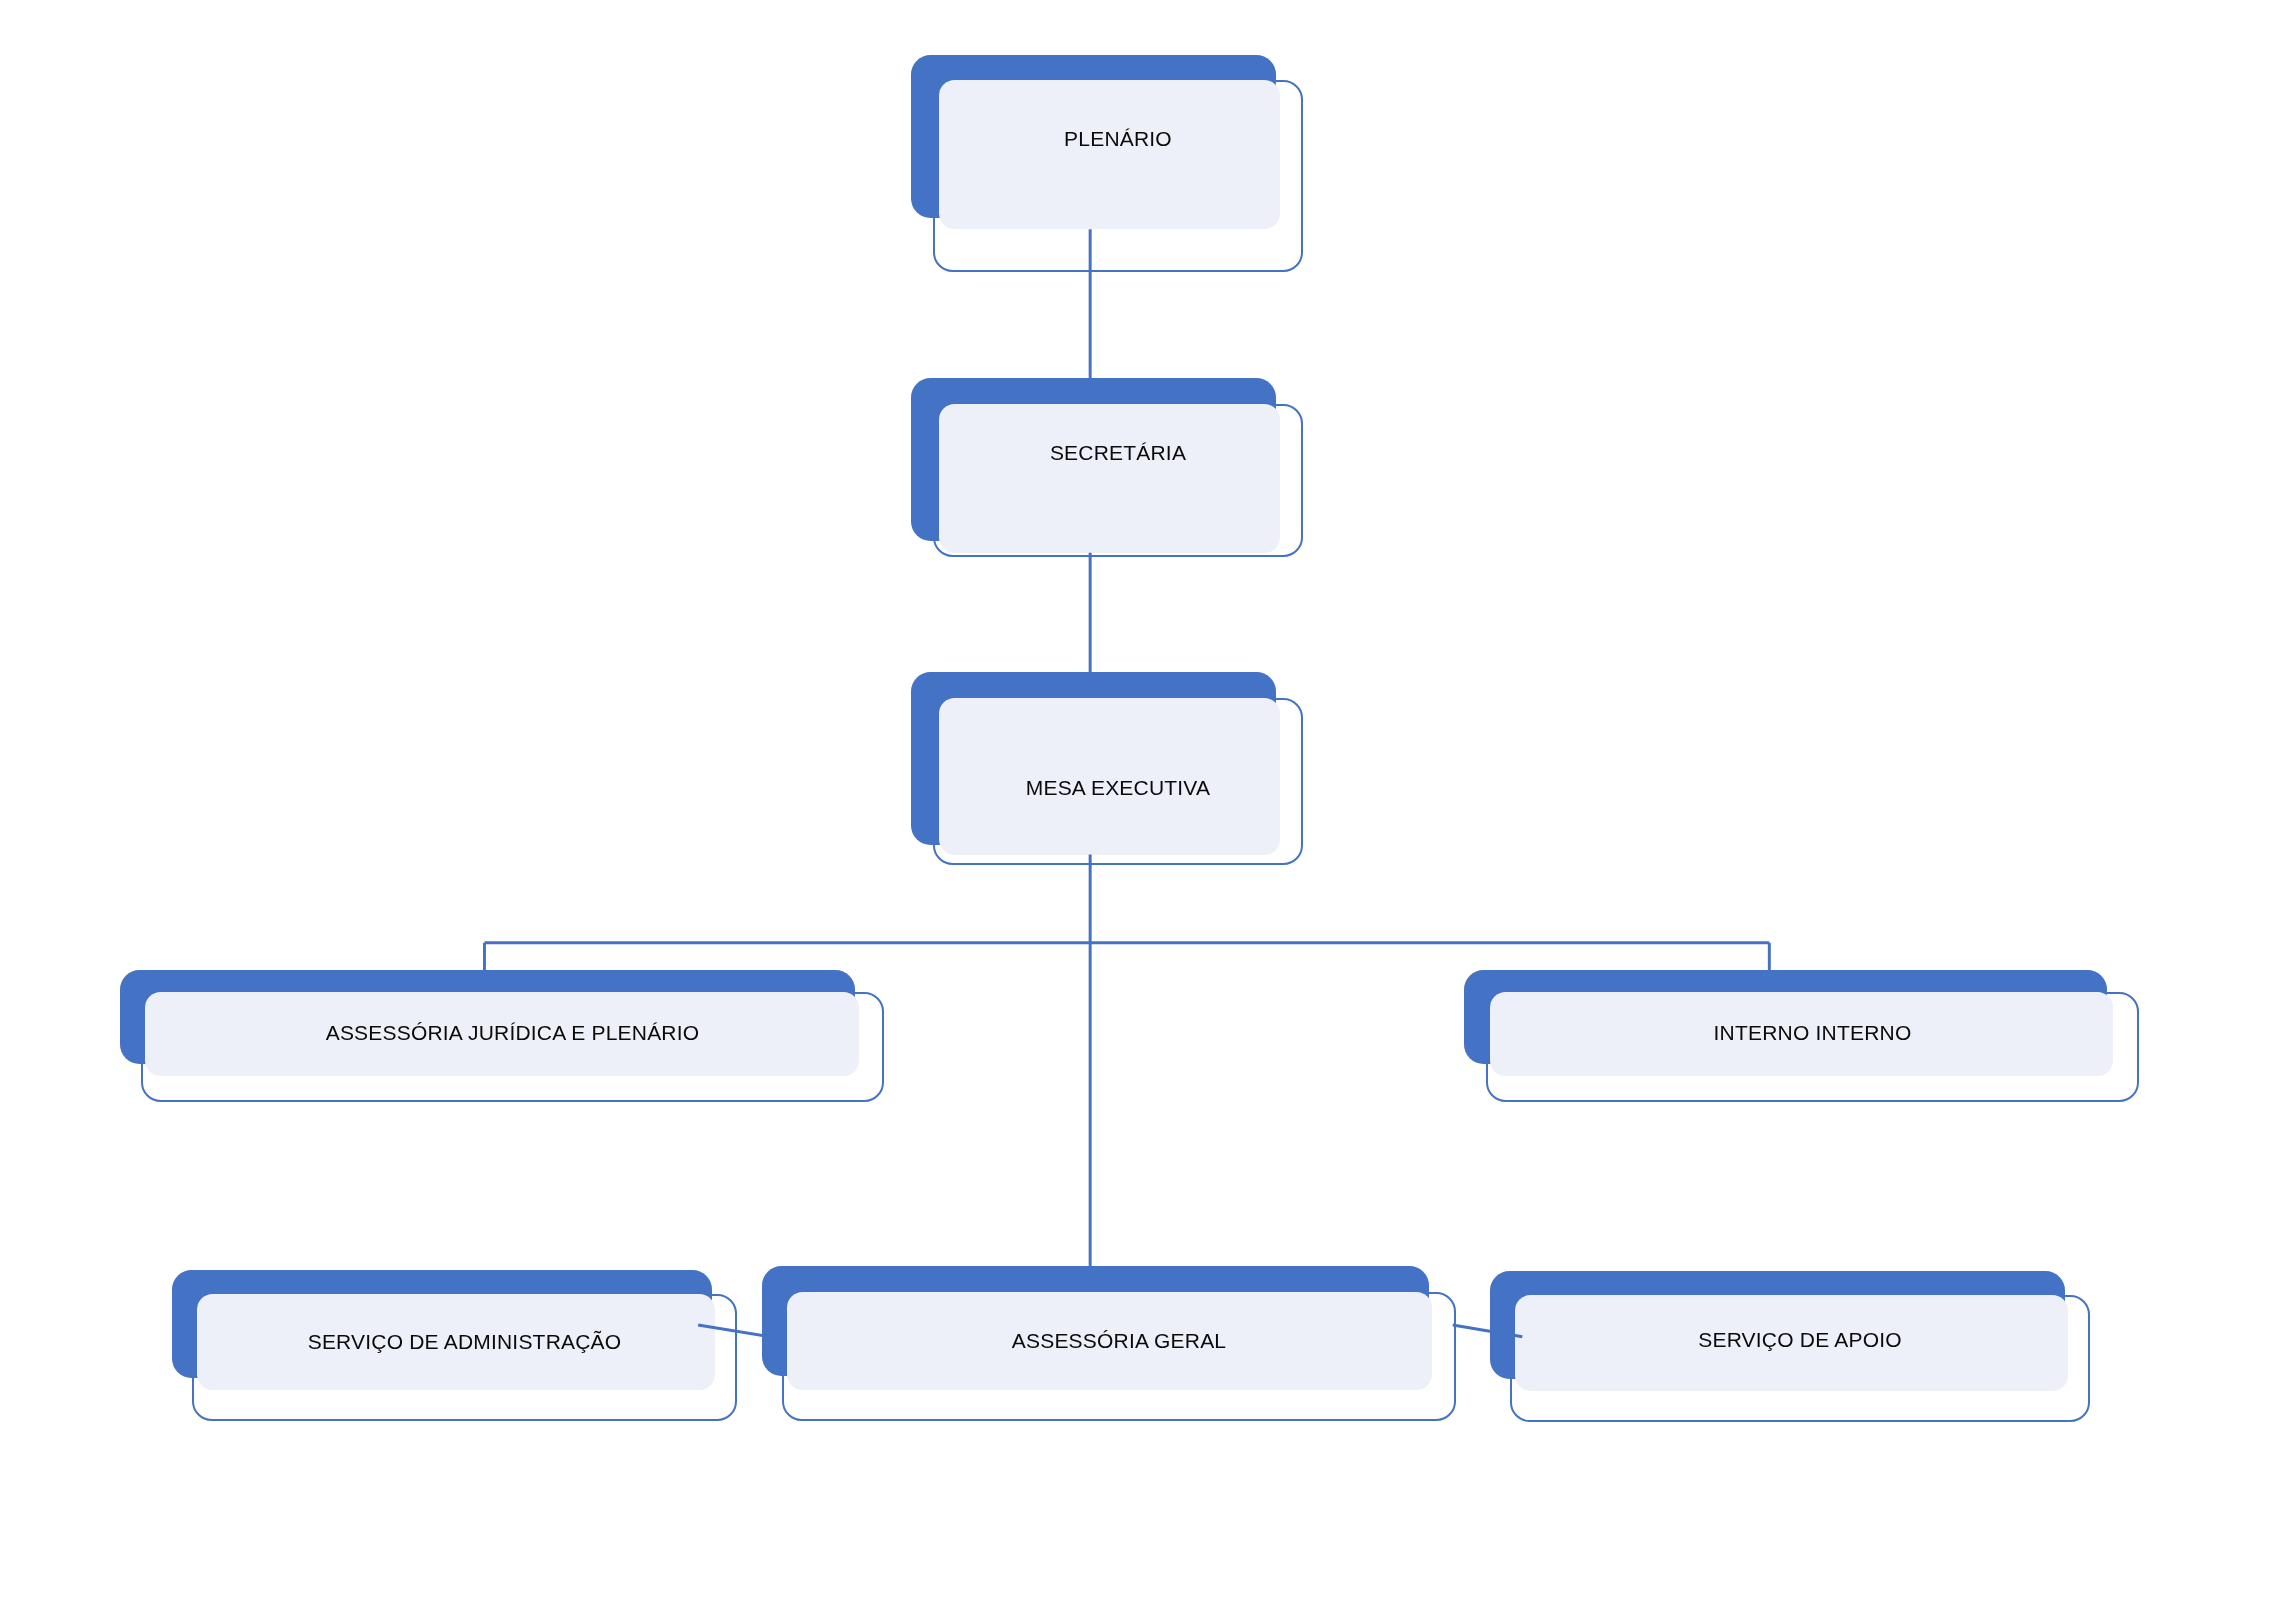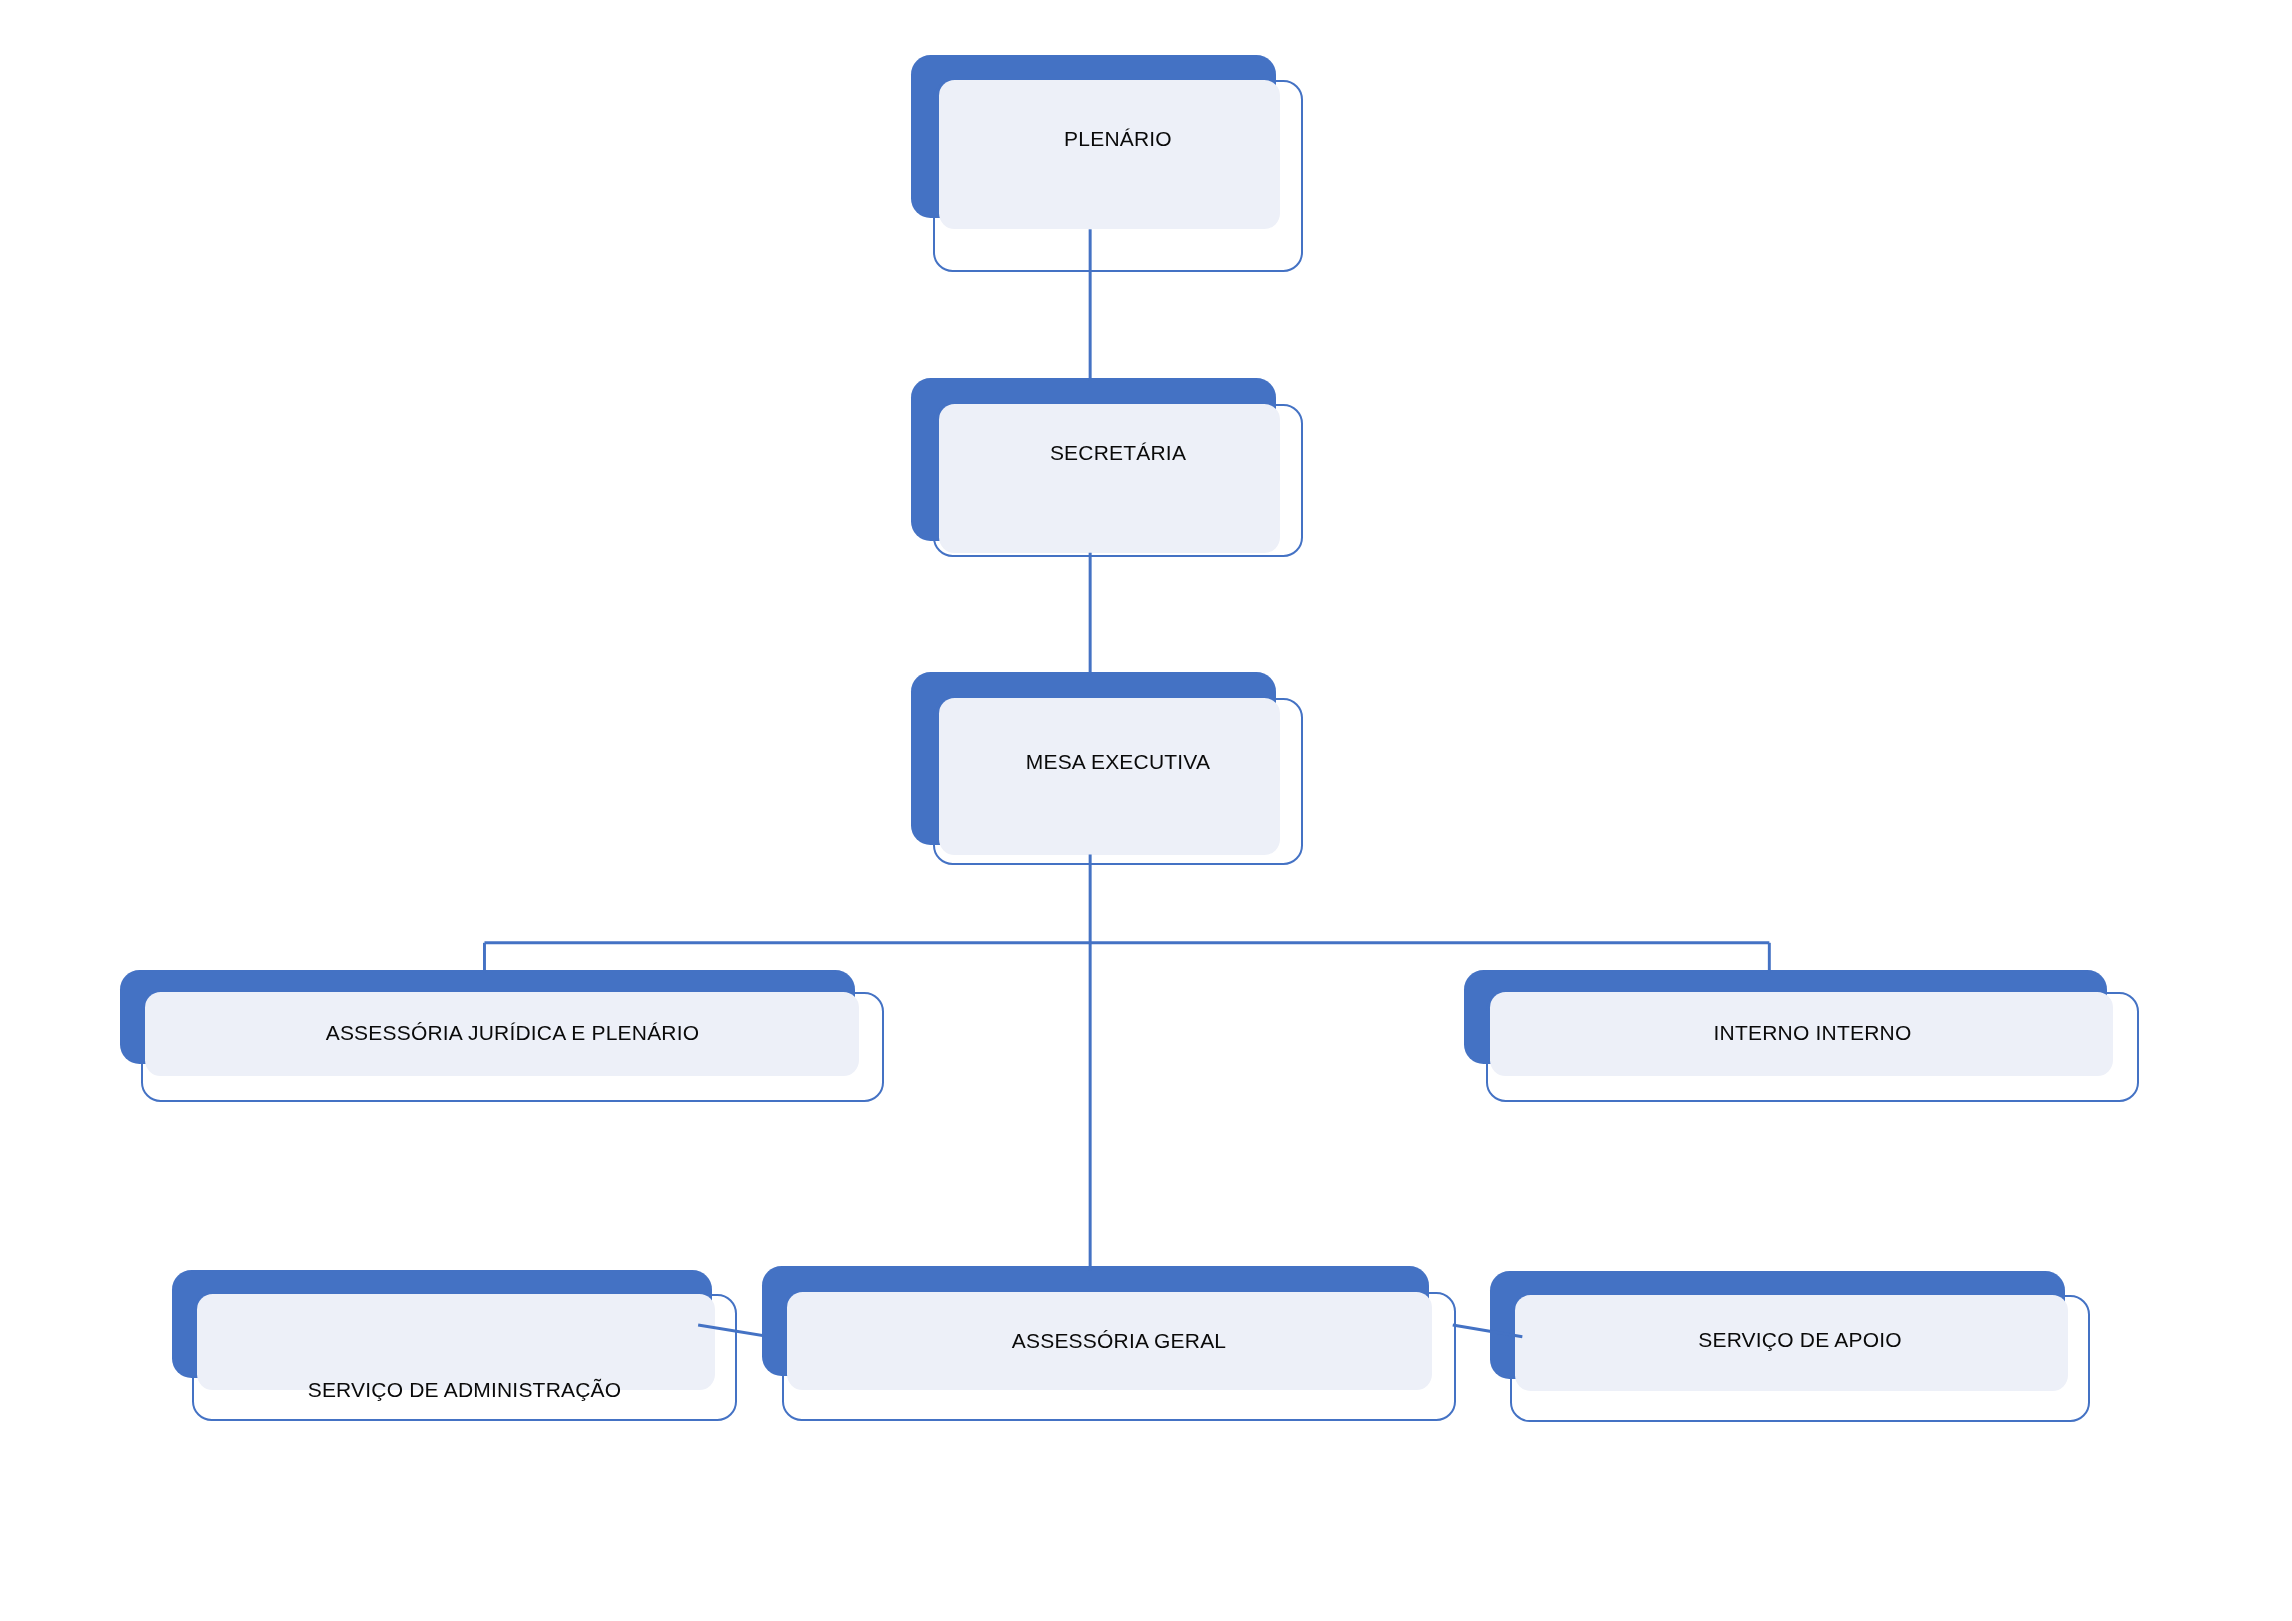--- a/index.html
+++ b/index.html
@@ -93,42 +93,42 @@
     <div class="shadow-rect" style="left:911px;top:378px;width:365px;height:163px;"></div>
     <div class="outline-rect" style="left:933px;top:404px;width:370px;height:153px;"></div>
     <div class="fill-rect" style="left:939px;top:404px;width:341px;height:149px;"></div>
     <div class="node-label" style="left:933px;top:404px;width:370px;height:98px;">SECRETÁRIA</div>
   </div>
 
   <div class="node" style="left:0;top:0;">
     <div class="shadow-rect" style="left:911px;top:672px;width:365px;height:173px;"></div>
     <div class="outline-rect" style="left:933px;top:698px;width:370px;height:167px;"></div>
     <div class="fill-rect" style="left:939px;top:698px;width:341px;height:157px;"></div>
-    <div class="node-label" style="left:933px;top:698px;width:370px;height:127px;text-align:right;">MESA EXECUTIVA</div>
+    <div class="node-label" style="left:933px;top:724px;width:370px;height:127px;text-align:right;">MESA EXECUTIVA</div>
   </div>
 
   <div class="node" style="left:0;top:0;">
     <div class="shadow-rect" style="left:120px;top:970px;width:735px;height:94px;"></div>
     <div class="outline-rect" style="left:141px;top:992px;width:743px;height:110px;"></div>
     <div class="fill-rect" style="left:145px;top:992px;width:714px;height:84px;"></div>
     <div class="node-label" style="left:141px;top:992px;width:743px;height:82px;">ASSESSÓRIA JURÍDICA E PLENÁRIO</div>
   </div>
 
   <div class="node" style="left:0;top:0;">
     <div class="shadow-rect" style="left:1464px;top:970px;width:643px;height:94px;"></div>
     <div class="outline-rect" style="left:1486px;top:992px;width:653px;height:110px;"></div>
     <div class="fill-rect" style="left:1490px;top:992px;width:623px;height:84px;"></div>
     <div class="node-label" style="left:1486px;top:992px;width:653px;height:82px;">INTERNO INTERNO</div>
   </div>
 
   <div class="node" style="left:0;top:0;">
     <div class="shadow-rect" style="left:172px;top:1270px;width:540px;height:108px;"></div>
     <div class="outline-rect" style="left:192px;top:1294px;width:545px;height:127px;"></div>
     <div class="fill-rect" style="left:197px;top:1294px;width:518px;height:96px;"></div>
-    <div class="node-label" style="left:192px;top:1294px;width:545px;height:96px;margin-top:48px;">SERVIÇO DE ADMINISTRAÇÃO</div>
+    <div class="node-label" style="left:192px;top:1294px;width:545px;height:96px;">SERVIÇO DE ADMINISTRAÇÃO</div>
   </div>
 
   <div class="node" style="left:0;top:0;">
     <div class="shadow-rect" style="left:762px;top:1266px;width:667px;height:110px;"></div>
     <div class="outline-rect" style="left:782px;top:1292px;width:674px;height:129px;"></div>
     <div class="fill-rect" style="left:787px;top:1292px;width:645px;height:98px;"></div>
     <div class="node-label" style="left:782px;top:1292px;width:674px;height:98px;">ASSESSÓRIA GERAL</div>
   </div>
 
   <div class="node" style="left:0;top:0;">

